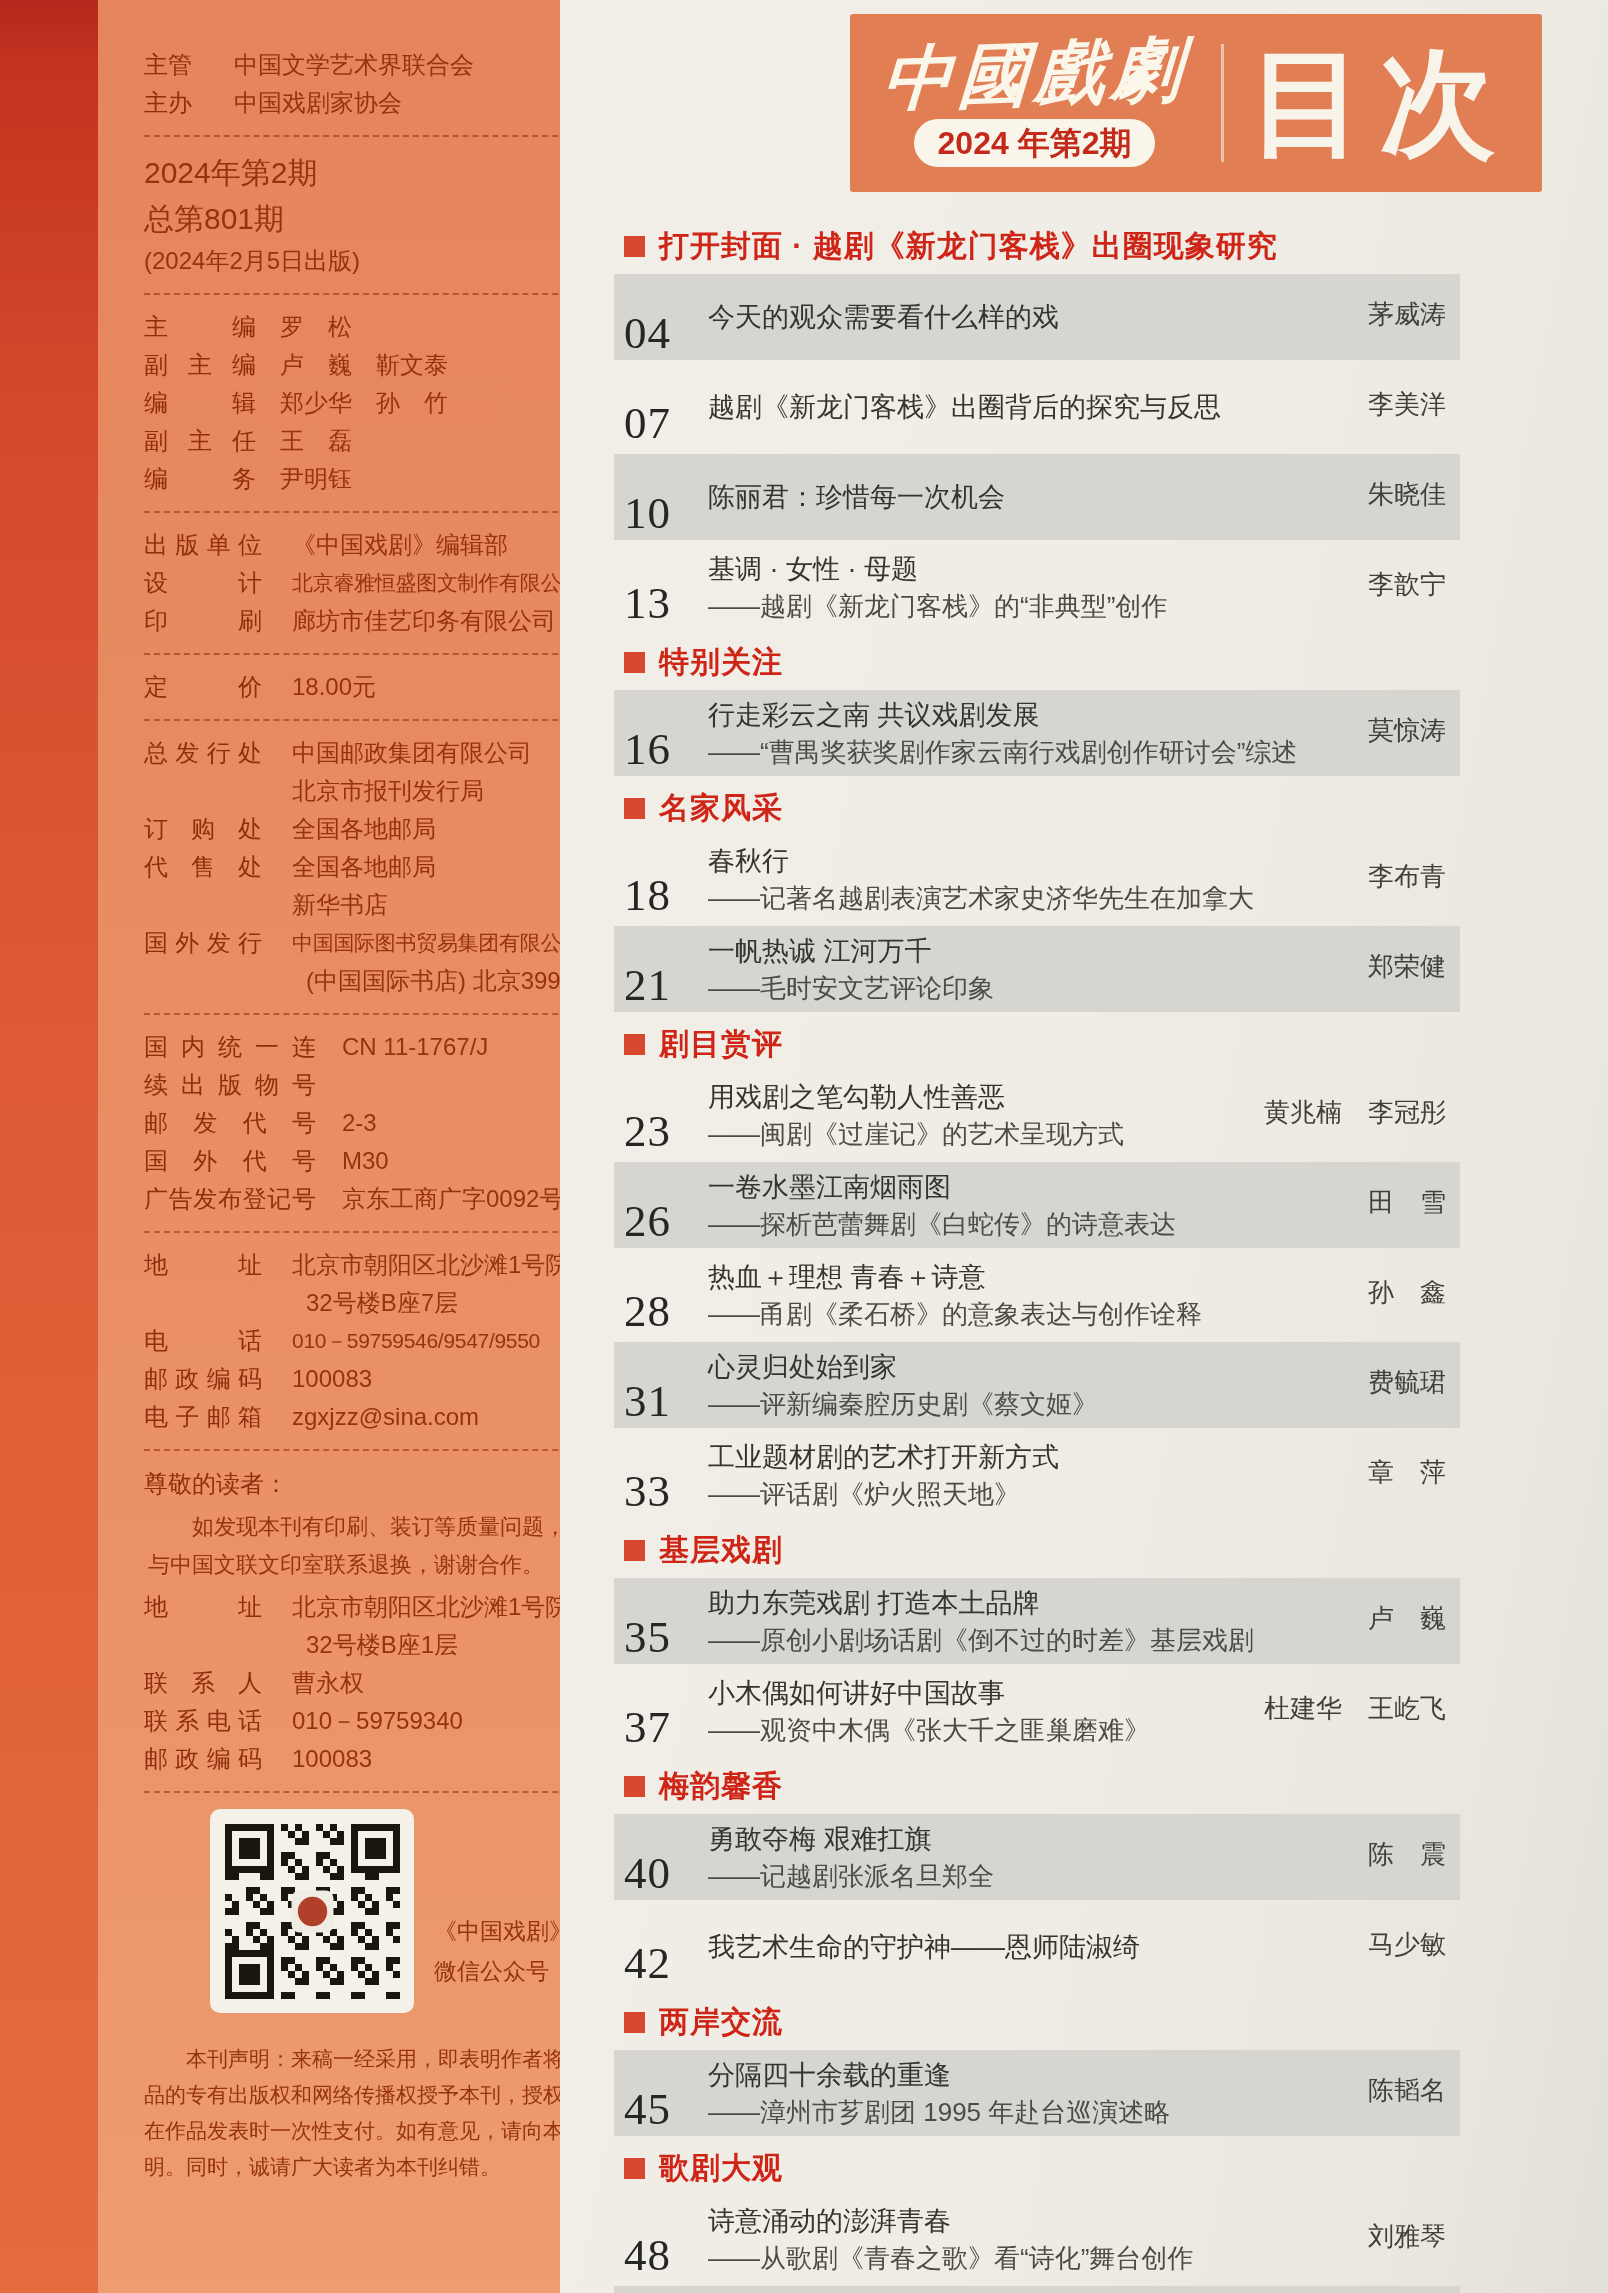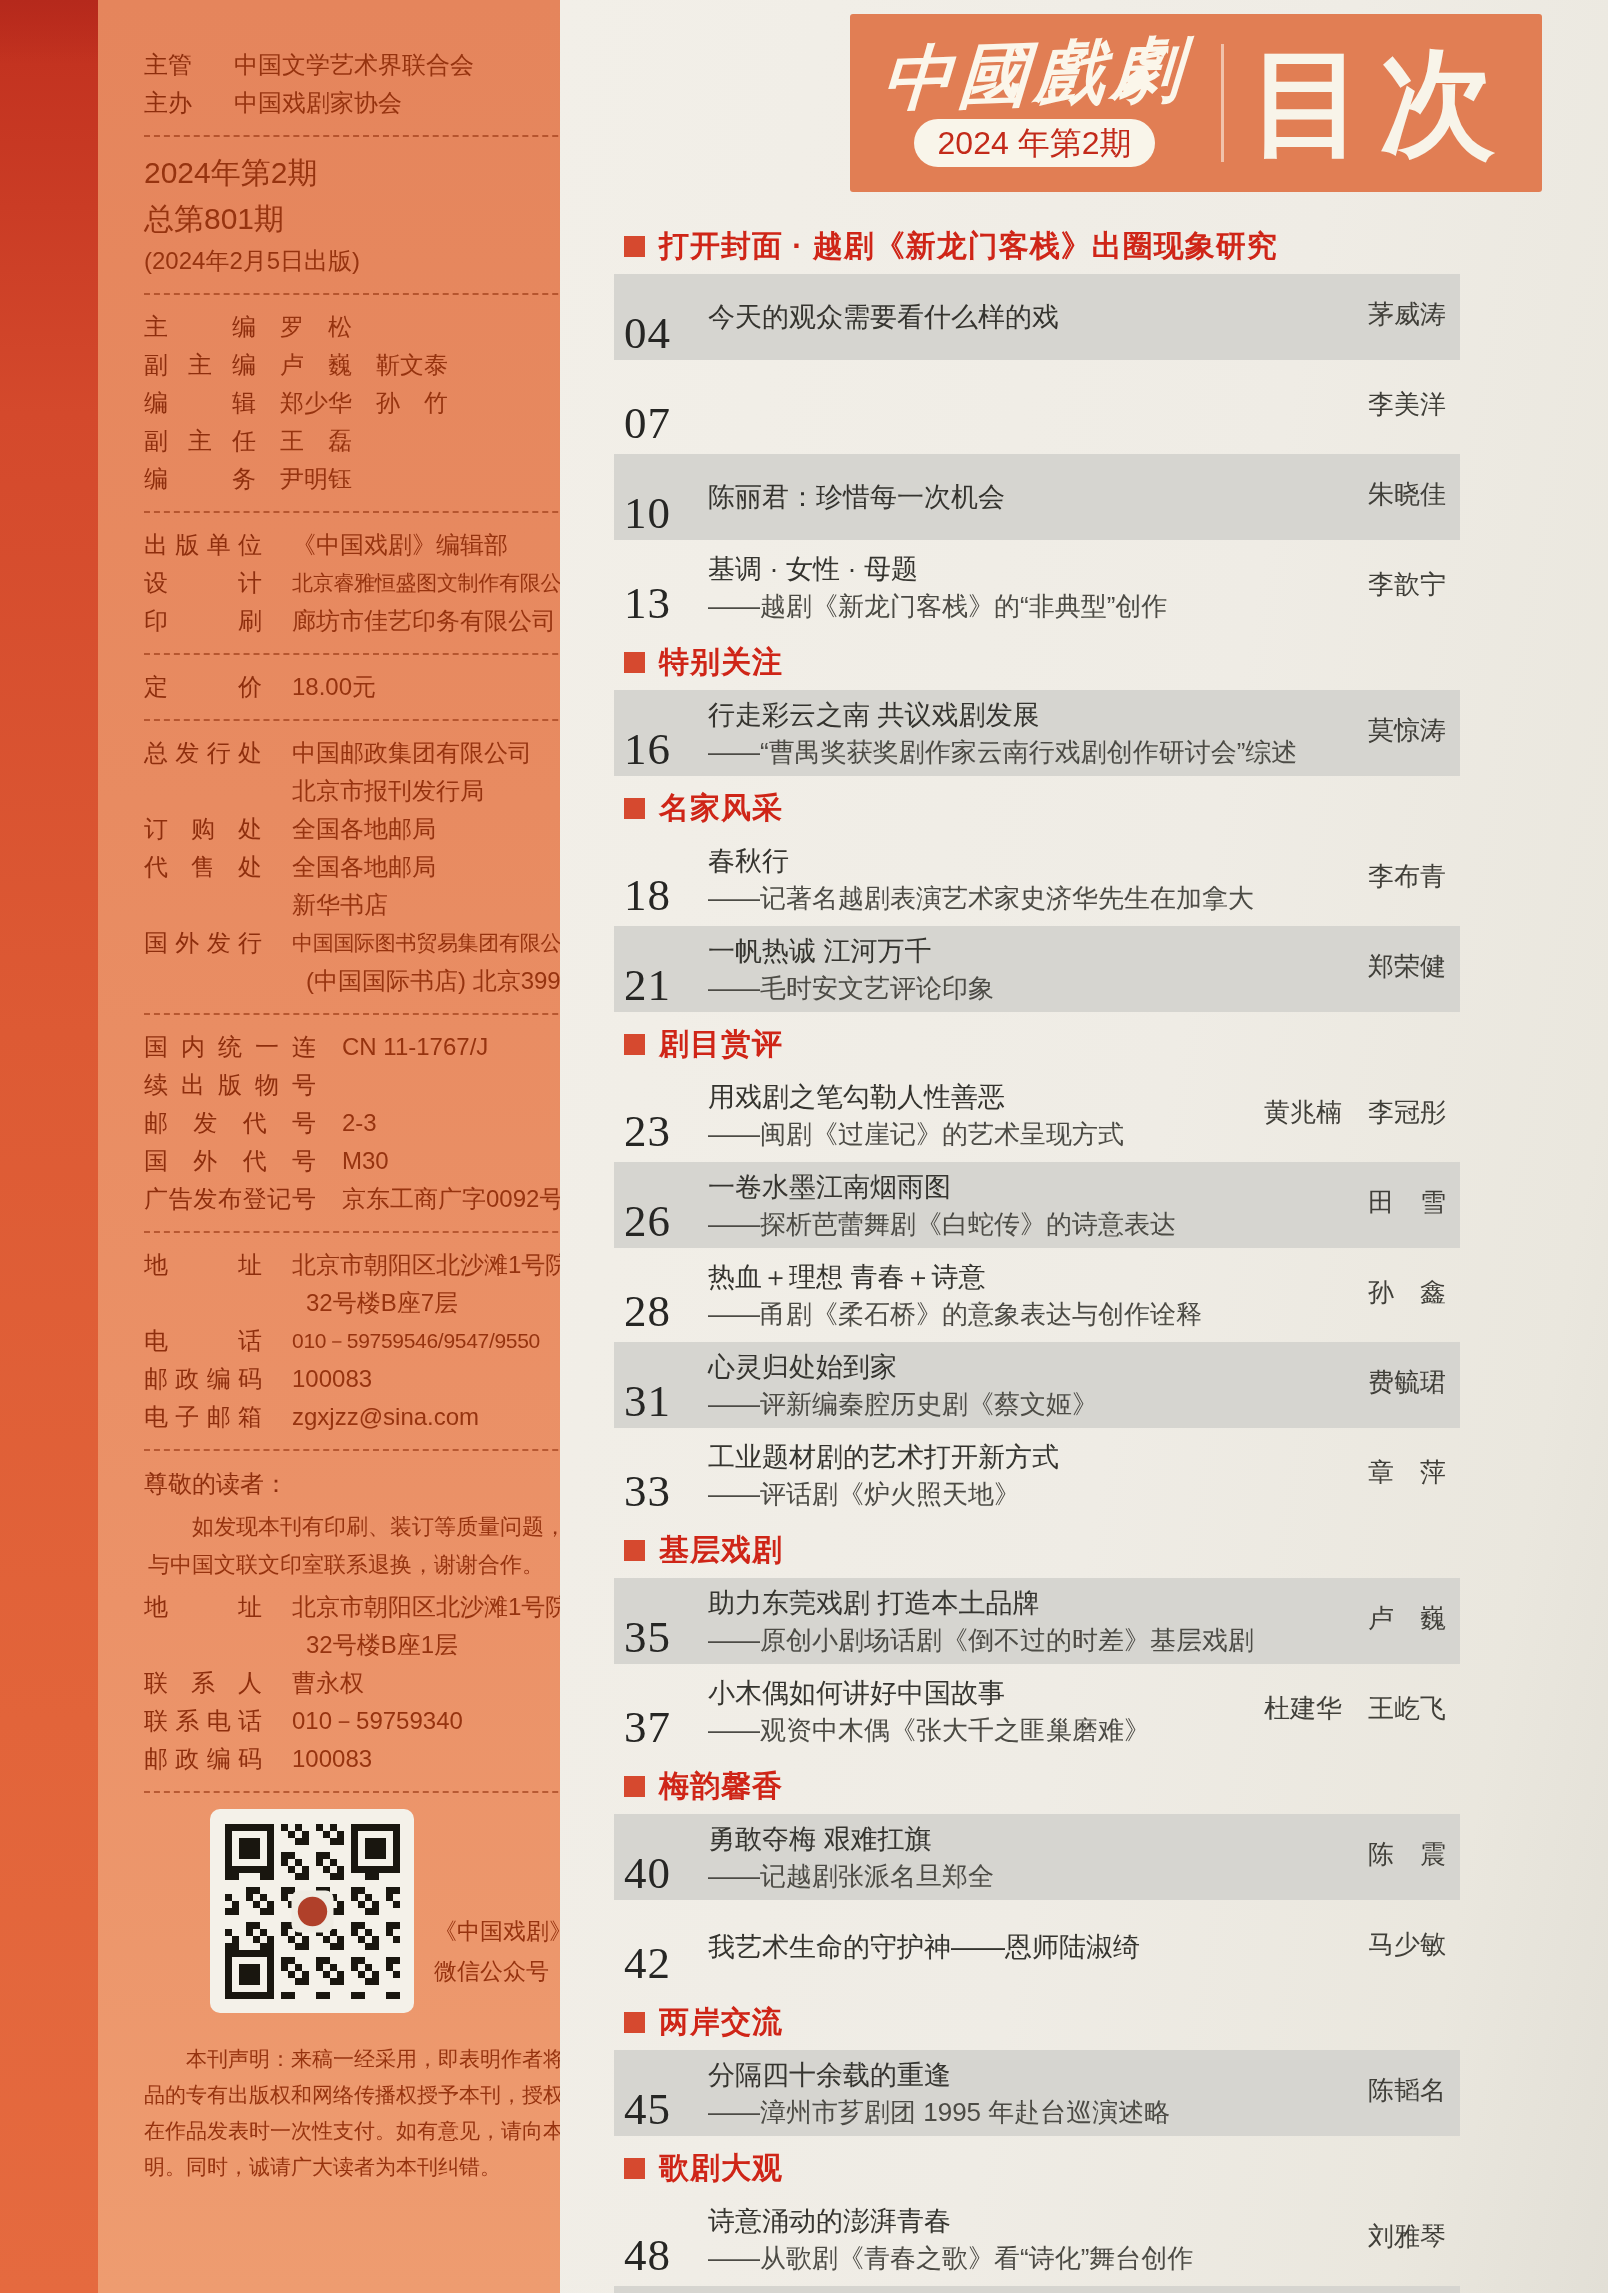--- a/index.html
+++ b/index.html
@@ -68,21 +68,21 @@
     display:flex;align-items:center;justify-content:center;
   }
   .hd-left{display:flex;flex-direction:column;align-items:center;gap:10px;}
   .logo{
     font-family:"DejaVu Serif",serif;font-style:italic;font-weight:bold;
     font-size:70px;color:#fbf6ea;letter-spacing:6px;
     transform:skewX(-5deg) rotate(-2deg);line-height:1;
   }
   .pill{
     background:#f9f5ea;color:#c32a1a;border-radius:30px;
-    padding:4px 24px;font-weight:normal;font-size:32px;line-height:40px;
+    padding:4px 24px;font-weight:bold;font-size:32px;line-height:40px;
   }
   .hd-div{width:3px;height:118px;background:rgba(255,250,240,.55);margin:0 26px 0 34px;}
   .hd-title{
     font-size:116px;font-weight:600;color:#f8f4e9;letter-spacing:14px;line-height:1;
     font-family:"Liberation Sans",sans-serif;
   }
 
   #toc{margin-top:34px;width:846px;}
   .toc-sec{display:flex;align-items:center;margin:12px 0 8px 10px;}
   .bullet{flex:none;width:21px;height:21px;background:#d6492f;margin-right:14px;}
@@ -468,20 +468,23 @@
         </div>
         <div class="toc-item hl">
           <div class="num">04</div>
           <div class="tbody">
             <div class="t-title">今天的观众需要看什么样的戏</div>
           </div>
           <div class="auth">茅威涛</div>
         </div>
         <div class="toc-item">
           <div class="num">07</div>
+          <div class="tbody">
+            <div class="t-title">越剧《新龙门客栈》出圈背后的探究与反思</div>
+          </div>
           <div class="auth">李美洋</div>
         </div>
         <div class="toc-item hl">
           <div class="num">10</div>
           <div class="tbody">
             <div class="t-title">陈丽君：珍惜每一次机会</div>
           </div>
           <div class="auth">朱晓佳</div>
         </div>
         <div class="toc-item">

